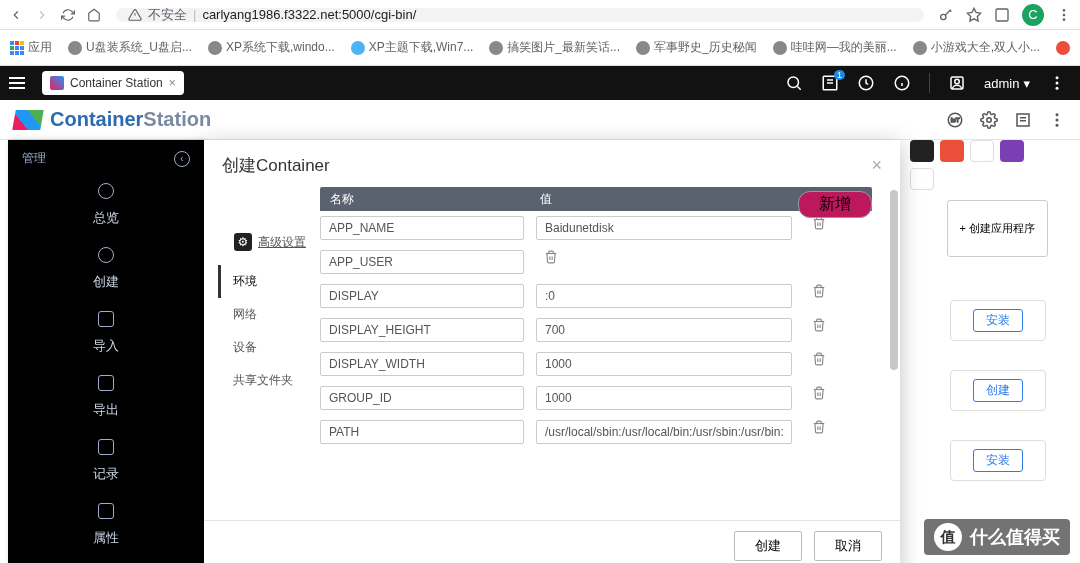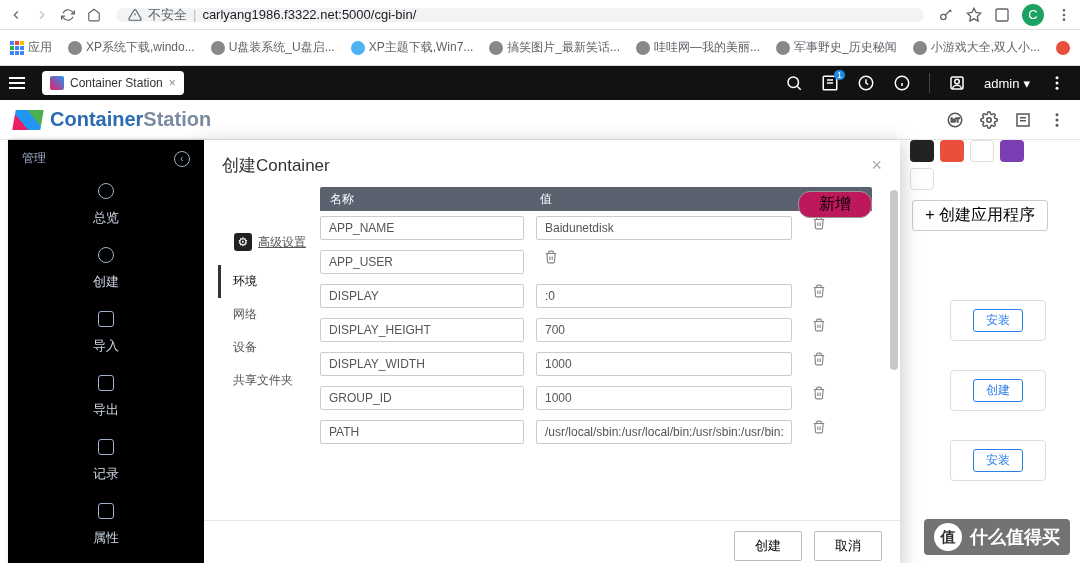--- a/index.html
+++ b/index.html
@@ -47,21 +47,21 @@
 .side-section.top { padding-top: 10px; }
 .side-collapse { margin-left: auto; width: 16px; height: 16px; border: 1px solid #9fb0cc; border-radius: 50%; display: flex; align-items: center; justify-content: center; font-size: 10px; }
 .side-item { padding: 10px 14px; display: flex; align-items: center; gap: 10px; cursor: pointer; flex-direction: column; }
 .side-ic { width: 16px; height: 16px; border: 1.5px solid #9fb0cc; border-radius: 3px; }
 .side-ic.circ { border-radius: 50%; }
 
 
 .content-bg { position: absolute; left: 204px; top: 40px; right: 0; bottom: 0; padding: 20px; }
 .bg-icons { position: absolute; right: 30px; top: 0; display: flex; gap: 6px; flex-wrap: wrap; width: 140px; }
 .bg-ic { width: 24px; height: 22px; border-radius: 4px; }
-.create-app-btn { position: absolute; right: 32px; top: 60px; border: 1px solid #ccc; padding: 4px 12px; font-size: 16px; border-radius: 3px; background: #fff; cursor: pointer; }
+.create-app-btn { position: absolute; right: 32px; top: 60px; border: 1px solid #ccc; padding: 20px 12px; font-size: 11px; border-radius: 3px; background: #fff; cursor: pointer; }
 .card { position: absolute; width: 96px; border: 1px solid #ddd; border-radius: 4px; padding: 8px; text-align: center; font-size: 12px; }
 .card-btn { border: 1px solid #2b7de9; color: #2b7de9; padding: 2px 12px; border-radius: 3px; font-size: 12px; background: #fff; }
 .modal { position: absolute; left: 204px; top: 40px; width: 696px; bottom: 0; background: #fff; box-shadow: 0 4px 20px rgba(0,0,0,0.25); display: flex; flex-direction: column; }
 .modal-header { padding: 14px 18px 10px; display: flex; align-items: center; }
 .modal-title { font-size: 17px; color: #333; }
 .modal-close { margin-left: auto; color: #aaa; font-size: 18px; cursor: pointer; }
 .modal-body { flex: 1; display: flex; overflow: hidden; }
 .modal-sidebar { width: 110px; padding: 10px 0 0 14px; font-size: 12px; color: #555; }
 .adv-hdr { display: flex; align-items: center; gap: 6px; margin-bottom: 14px; margin-left: 16px; }
 .adv-ic { width: 18px; height: 18px; background: #222; border-radius: 3px; display: flex; align-items: center; justify-content: center; color: #fff; font-size: 12px; }
@@ -156,41 +156,41 @@
         <span></span>
         <span></span>
         <span></span>
         <span></span>
         <span></span>
       </div>
       <span>应用</span>
     </div>
   <div class="bookmark">
       <span class="bicon"></span>
+      <span>U盘装系统_U盘启...</span>
+    </div>
+  <div class="bookmark">
+      <span class="bicon"></span>
       <span>XP系统下载,windo...</span>
-    </div>
-  <div class="bookmark">
-      <span class="bicon"></span>
-      <span>U盘装系统_U盘启...</span>
     </div>
   <div class="bookmark">
       <span class="bicon" style="background:#4cb3f4"></span>
       <span>XP主题下载,Win7...</span>
     </div>
   <div class="bookmark">
       <span class="bicon"></span>
       <span>搞笑图片_最新笑话...</span>
     </div>
   <div class="bookmark">
       <span class="bicon"></span>
+      <span>军事野史_历史秘闻</span>
+    </div>
+  <div class="bookmark">
+      <span class="bicon"></span>
       <span>哇哇网—我的美丽...</span>
-    </div>
-  <div class="bookmark">
-      <span class="bicon"></span>
-      <span>军事野史_历史秘闻</span>
     </div>
   <div class="bookmark">
       <span class="bicon"></span>
       <span>小游戏大全,双人小...</span>
     </div>
   <div class="bookmark">
       <span class="bicon" style="background:#e94f3a"></span>
     </div>
 </div>
 

